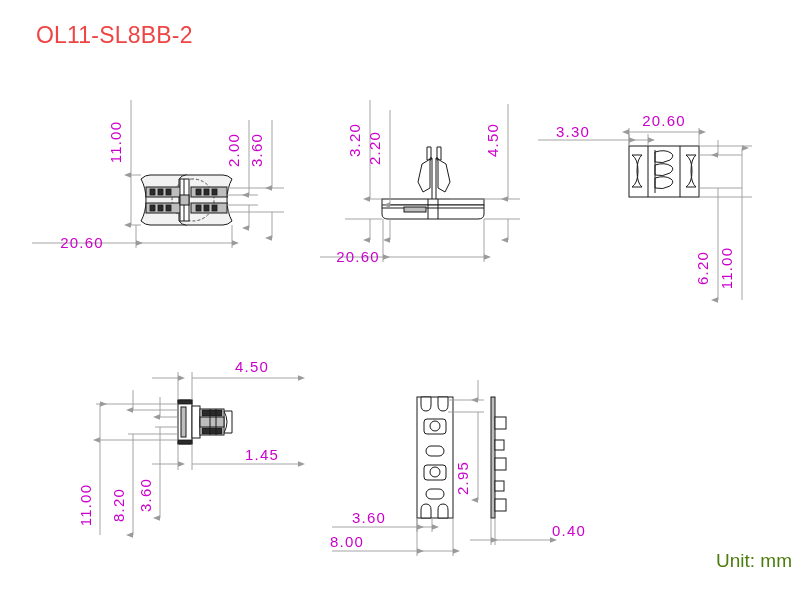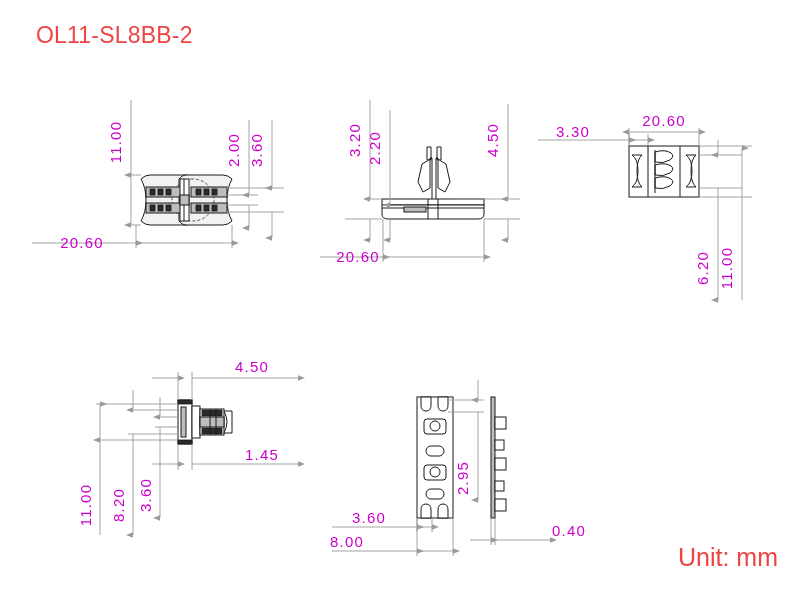--- a/index.html
+++ b/index.html
@@ -28,25 +28,25 @@
     top: 22px;
     font-size: 23px;
     font-family: "Liberation Sans", sans-serif;
     color: #ef4444;
     letter-spacing: 0.2px;
     white-space: nowrap;
     margin-left: 16px;
   }
   #unit-note {
     position: absolute;
-    right: 22px;
+    right: 8px;
     bottom: 28px;
-    font-size: 25px;
+    font-size: 19px;
     font-family: "Liberation Sans", sans-serif;
-    color: #ef4444;
+    color: #4d7c0f;
     white-space: nowrap;
   }
   svg.cad {
     position: absolute;
     left: 0;
     top: 0;
     width: 800px;
     height: 600px;
   }
   .dim-text {

